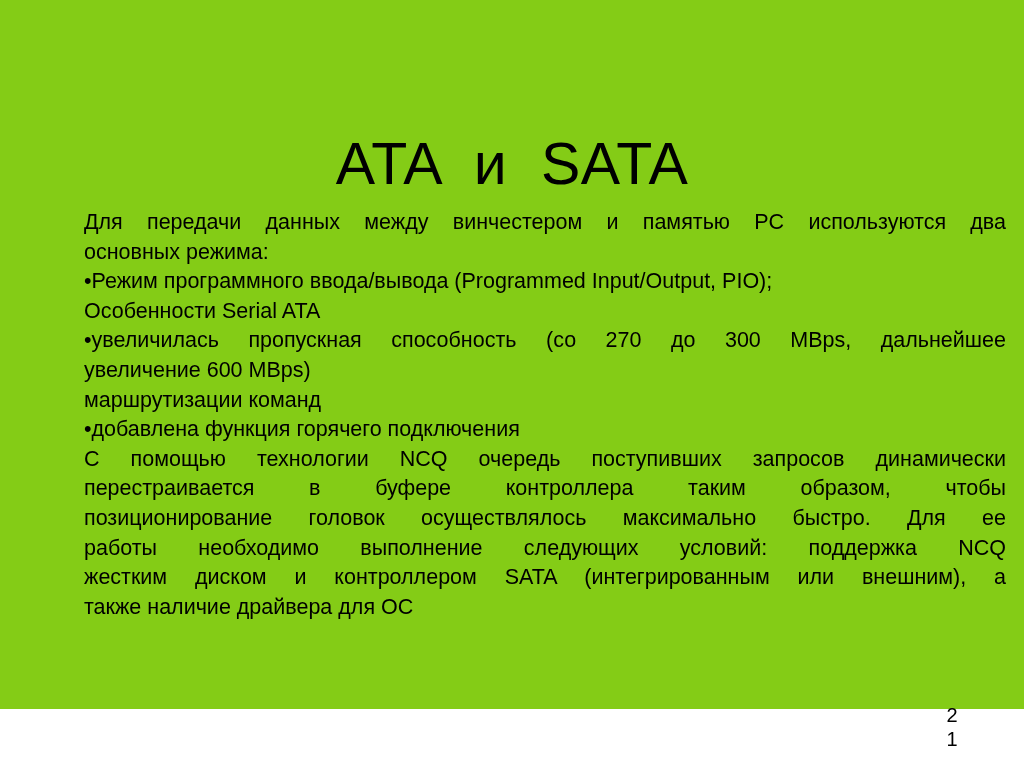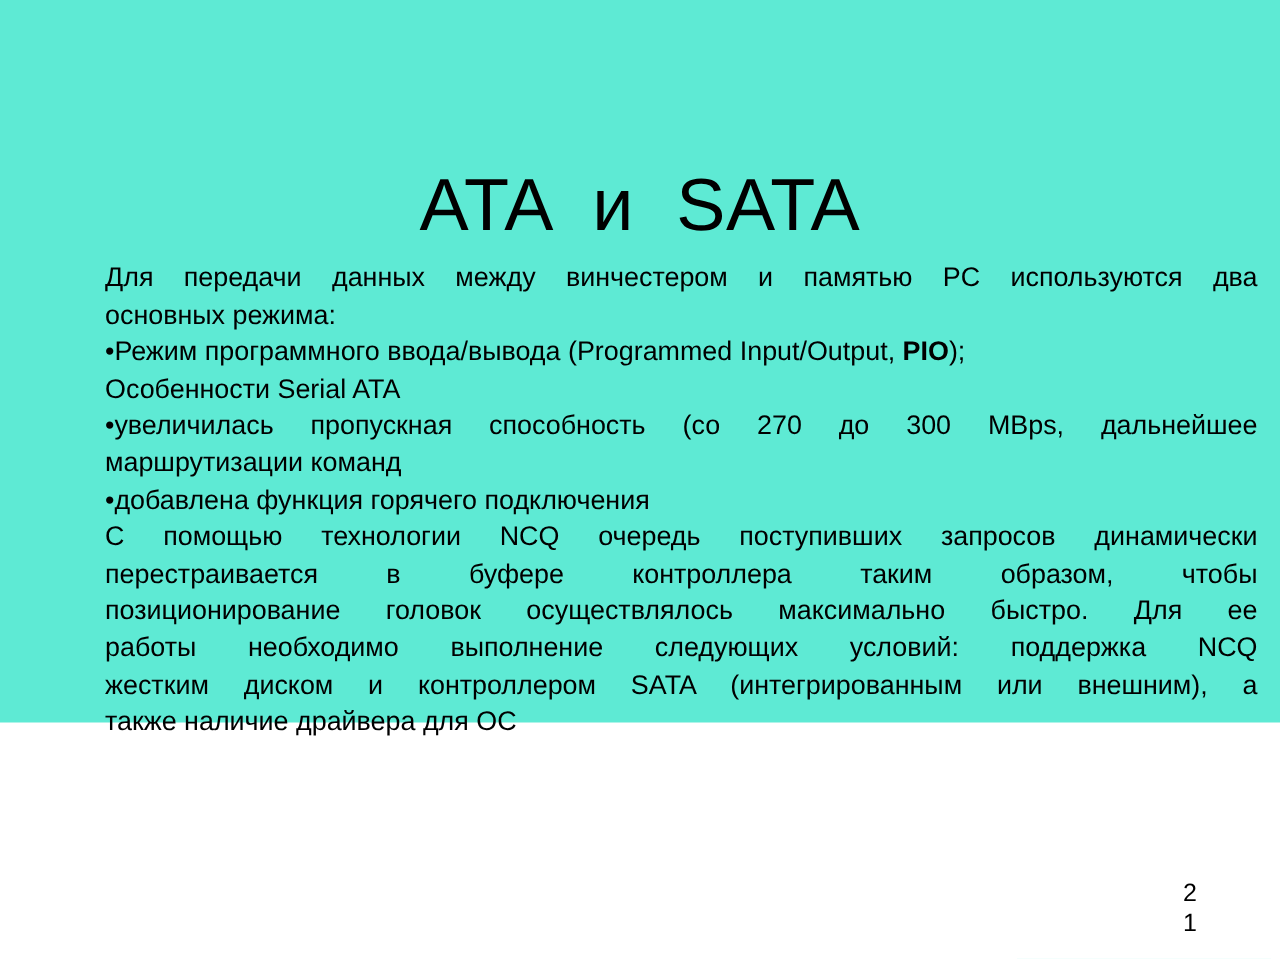--- a/index.html
+++ b/index.html
@@ -12,22 +12,22 @@
     width: 1024px;
     height: 767px;
     font-family: "Liberation Sans", "DejaVu Sans", sans-serif;
     color: #000000;
     position: relative;
     overflow: hidden;
   }
   .slide {
     position: relative;
     width: 1024px;
-    height: 578px;
-    background: #5eead4;
+    height: 709px;
+    background: #84cc16;
   }
   .slide-title {
     position: absolute;
     top: 94px;
     left: 0;
     width: 1024px;
     text-align: center;
     font-size: 59px;
     font-weight: 400;
     line-height: 1.05;
@@ -51,21 +51,21 @@
   
   .line.justified {
     text-align: justify;
     text-align-last: justify;
   }
   .line.flush {
     text-align: right;
     text-align-last: left;
   }
   .line b {
-    font-weight: 700;
+    font-weight: 400;
   }
   .page-number {
     position: absolute;
     right: 57px;
     top: 703px;
     width: 30px;
     text-align: center;
     font-size: 20px;
     line-height: 24px;
     color: #000000;
@@ -83,20 +83,21 @@
 
   <div class="body-block">
     <div class="line justified">Для передачи данных между винчестером и памятью PC используются два</div>
     <div class="line flush">основных режима:</div>
 
     <div class="line flush"><span>•Режим программного ввода/вывода (Programmed Input/Output, </span><b>PIO</b><span>);</span></div>
 
 
     <div class="line flush">Особенности Serial ATA</div>
     <div class="line justified">•увеличилась пропускная способность (со 270 до 300 MBps, дальнейшее</div>
+    <div class="line flush">увеличение 600 MBps)</div>
     <div class="line flush">маршрутизации команд</div>
     <div class="line flush">•добавлена функция горячего подключения</div>
     <div class="line justified">С помощью технологии NCQ очередь поступивших запросов динамически</div>
     <div class="line justified">перестраивается в буфере контроллера таким образом, чтобы</div>
     <div class="line justified">позиционирование головок осуществлялось максимально быстро. Для ее</div>
     <div class="line justified">работы необходимо выполнение следующих условий: поддержка NCQ</div>
     <div class="line justified">жестким диском и контроллером SATA (интегрированным или внешним), а</div>
     <div class="line flush">также наличие драйвера для ОС</div>
   </div>
 

